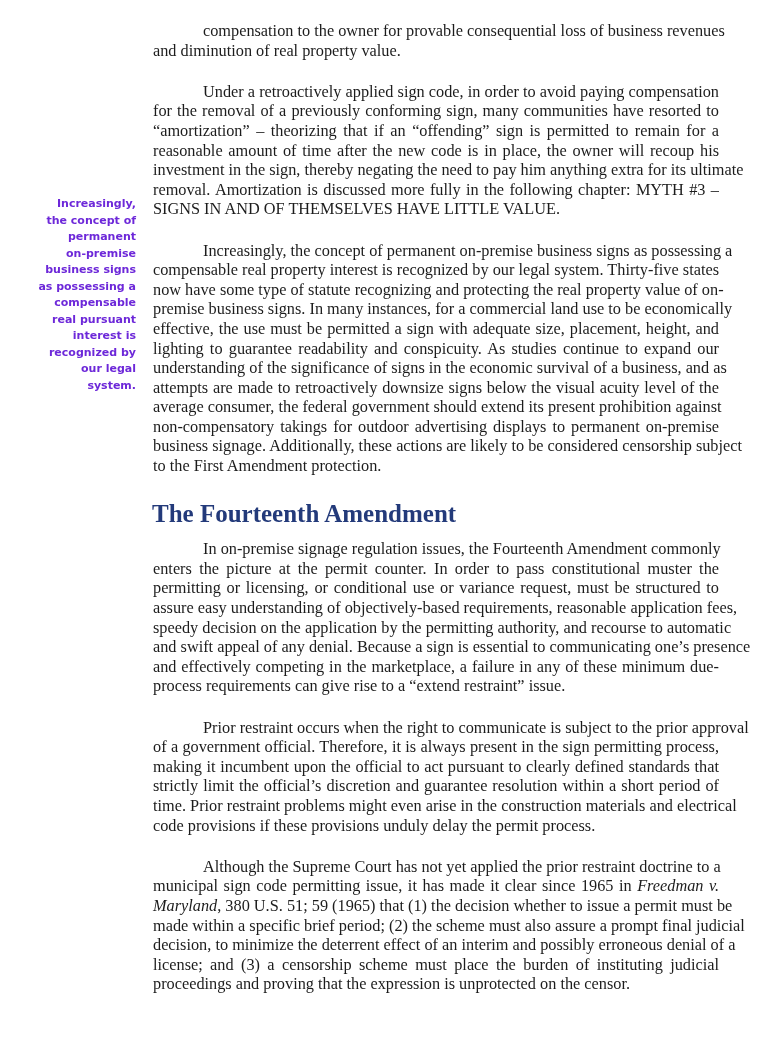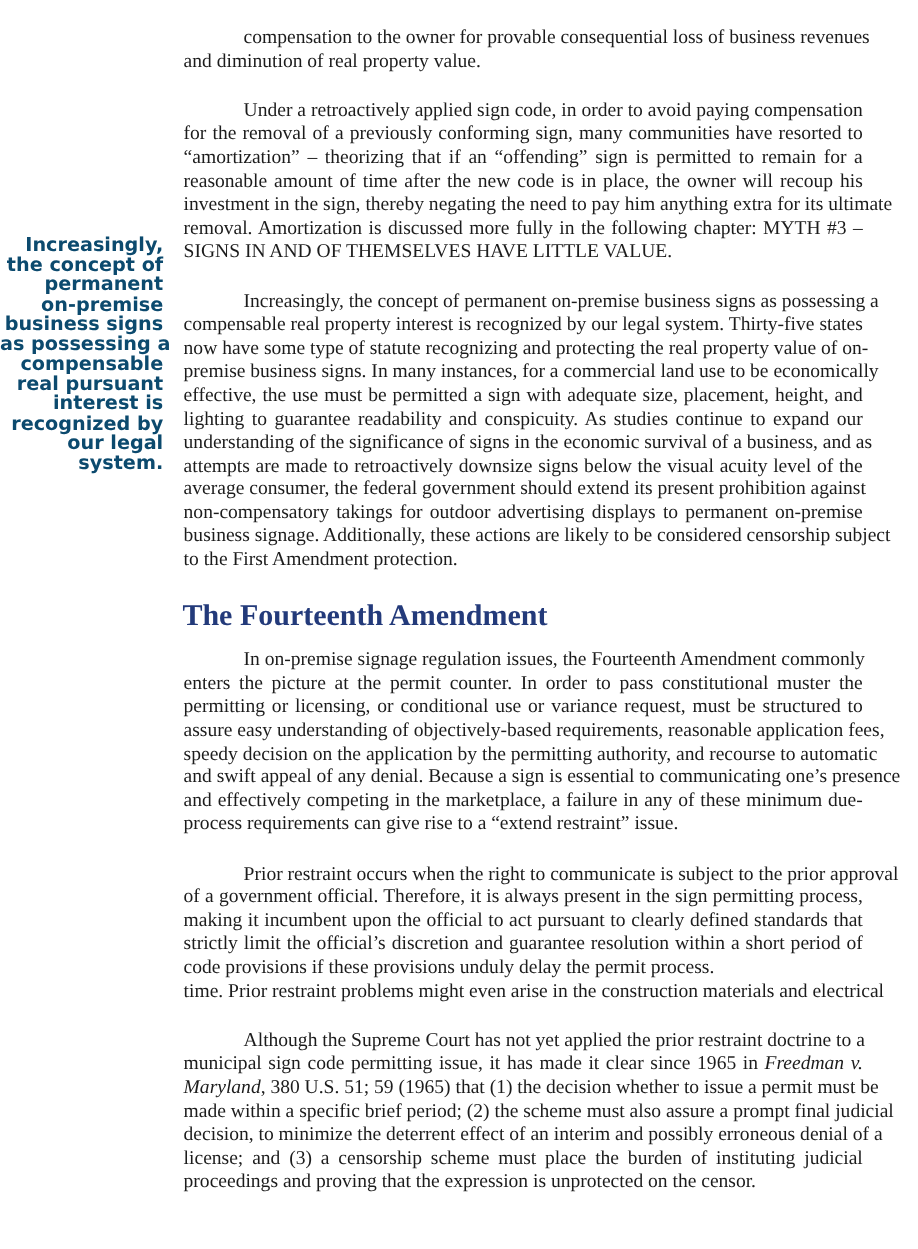--- a/index.html
+++ b/index.html
@@ -3,21 +3,21 @@
 <meta charset="utf-8">
 <style>
   html, body { margin: 0; padding: 0; }
   body {
     width: 765px; height: 1041px; background: #ffffff; position: relative; overflow: hidden;
     font-family: "Liberation Serif", serif; color: #1c1c1c;
   }
   .sidebar {
     position: absolute; left: 0; top: 196px; width: 136px;
     text-align: right; font-family: "DejaVu Sans", sans-serif; font-weight: bold;
-    font-size: 16px; line-height: 16.5px; color: #0c4a6e;
+    font-size: 11px; line-height: 16.5px; color: #6d28d9;
   }
   .sidebar .sl { display: block; white-space: nowrap; }
   .main {
     position: absolute; left: 152px; top: 20px; width: 568px;
   }
   .para {
     font-size: 16.3px; line-height: 19.6px; text-align: justify; margin: 1px;
   }
   .line { display: block; text-align: justify; text-align-last: justify; white-space: nowrap; overflow: visible; }
   .line.last { text-align-last: left; }
@@ -115,22 +115,22 @@
     <span class="line">and effectively competing in the marketplace, a failure in any of these minimum due-</span>
     <span class="line last">process requirements can give rise to a “extend restraint” issue.</span>
   </div>
   <div class="gap"></div>
 
   <div class="para">
     <span class="line indent">Prior restraint occurs when the right to communicate is subject to the prior approval</span>
     <span class="line">of a government official.  Therefore, it is always present in the sign permitting process,</span>
     <span class="line">making it incumbent upon the official to act pursuant to clearly defined standards that</span>
     <span class="line">strictly limit the  official’s discretion and guarantee resolution within a short period of</span>
+    <span class="line">time.  Prior restraint problems might even arise in the construction materials and electrical</span>
     <span class="line last">code provisions if these provisions unduly delay the permit process.</span>
-    <span class="line">time.  Prior restraint problems might even arise in the construction materials and electrical</span>
   </div>
   <div class="gap"></div>
 
   <div class="para">
     <span class="line indent">Although the Supreme Court has not yet applied the prior restraint doctrine to a</span>
     <span class="line"><span>municipal sign code permitting issue, it has made it clear since 1965 in </span><em>Freedman v.</em></span>
     <span class="line"><em>Maryland</em><span>, 380 U.S. 51; 59 (1965) that (1) the decision whether to issue a permit must be</span></span>
     <span class="line">made within a specific brief period; (2) the scheme must also assure a prompt final judicial</span>
     <span class="line">decision, to minimize the deterrent effect of an interim and possibly erroneous denial of a</span>
     <span class="line">license; and (3) a censorship scheme must place the burden of instituting judicial</span>

